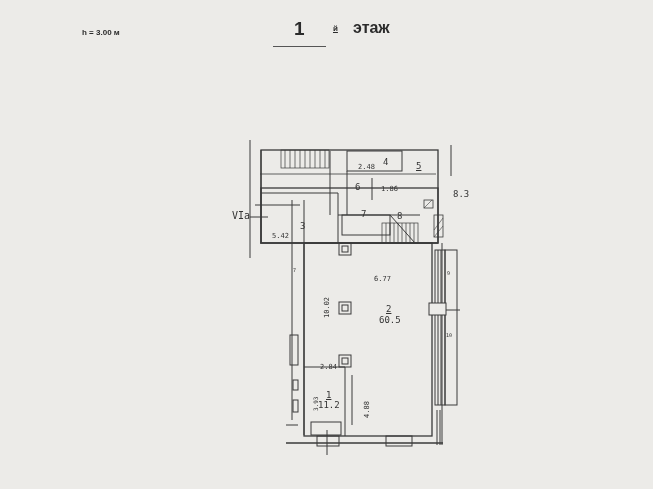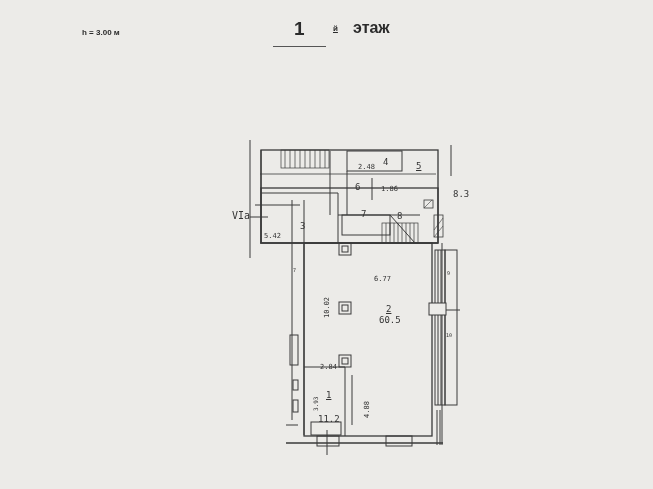--- a/index.html
+++ b/index.html
@@ -113,21 +113,21 @@
   <rect x="293" y="380" width="5" height="10"></rect>
   <rect x="293" y="400" width="5" height="12"></rect>
   <line x1="286" y1="425" x2="298" y2="425"></line>
 
   <line x1="250" y1="217" x2="268" y2="217"></line>
 </svg>
 
 <div class="lbl" style="left:232px;top:211px;font-size:10px;">VIa</div>
 
 <div class="lbl rn" style="left:300px;top:222px;">3</div>
-<div class="lbl" style="left:264px;top:233px;text-align:right;">5.42</div>
+<div class="lbl" style="left:272px;top:233px;text-align:right;">5.42</div>
 
 <div class="lbl rn" style="left:383px;top:158px;">4</div>
 <div class="lbl" style="left:358px;top:164px;">2.48</div>
 
 <div class="lbl rn" style="left:416px;top:162px;text-decoration:underline;">5</div>
 <div class="lbl rn" style="left:413px;top:190px;margin-left:40px;">8.3</div>
 
 <div class="lbl rn" style="left:355px;top:183px;">6</div>
 <div class="lbl" style="left:381px;top:186px;">1.86</div>
 
@@ -137,17 +137,17 @@
 <div class="lbl" style="left:374px;top:276px;">6.77</div>
 <div class="lbl vert" style="left:324px;top:318px;">10.02</div>
 <div class="lbl rn" style="left:386px;top:305px;text-decoration:underline;">2</div>
 <div class="lbl rn" style="left:379px;top:316px;">60.5</div>
 
 <div class="lbl" style="left:447px;top:271px;font-size:5px;">9</div>
 <div class="lbl" style="left:446px;top:333px;font-size:5px;">10</div>
 
 <div class="lbl" style="left:320px;top:364px;">2.84</div>
 <div class="lbl rn" style="left:326px;top:391px;text-decoration:underline;">1</div>
-<div class="lbl rn" style="left:318px;top:415px;">11.2</div>
+<div class="lbl rn" style="left:318px;top:401px;">11.2</div>
 <div class="lbl vert" style="left:313px;top:411px;font-size:6px;">3.93</div>
 <div class="lbl vert" style="left:364px;top:418px;">4.88</div>
 
 <div class="lbl" style="left:293px;top:268px;font-size:5px;">7</div>
 
 </body></html>

